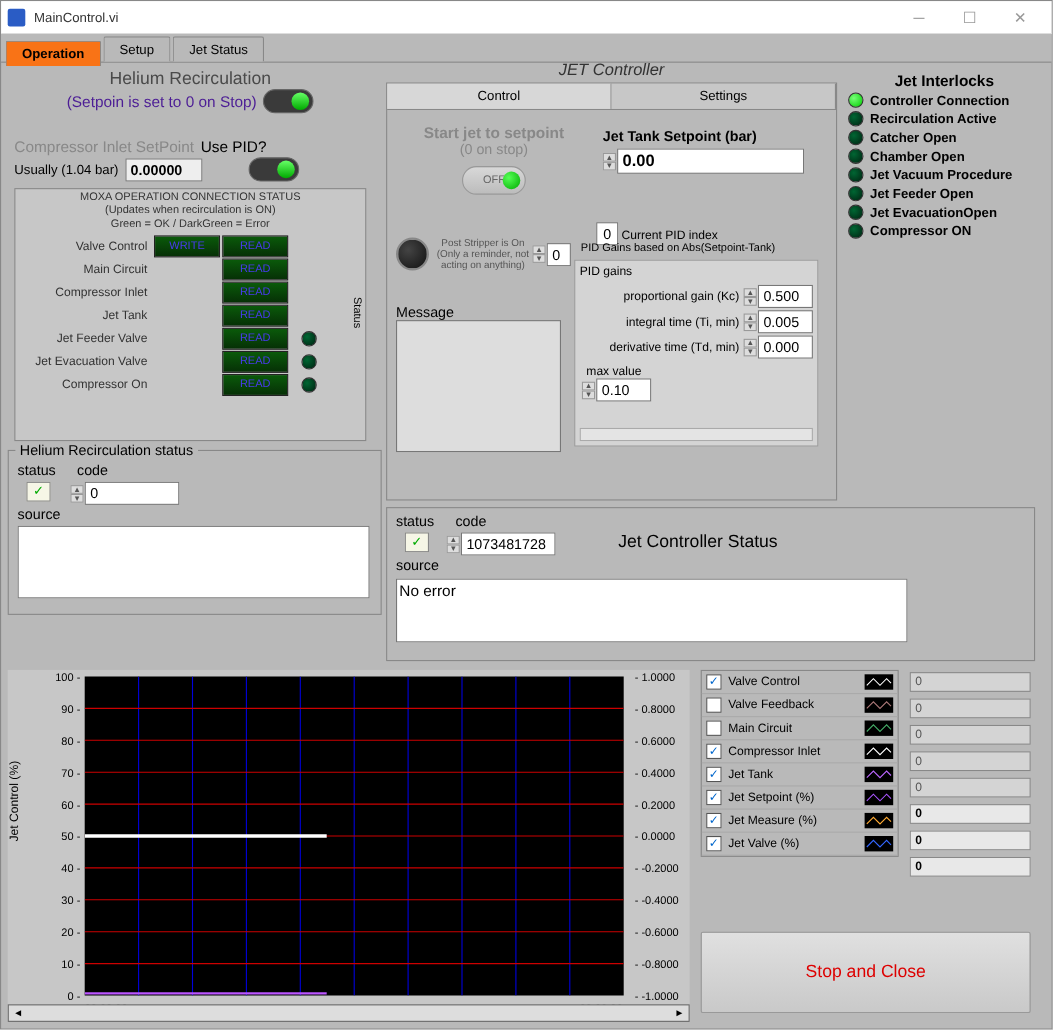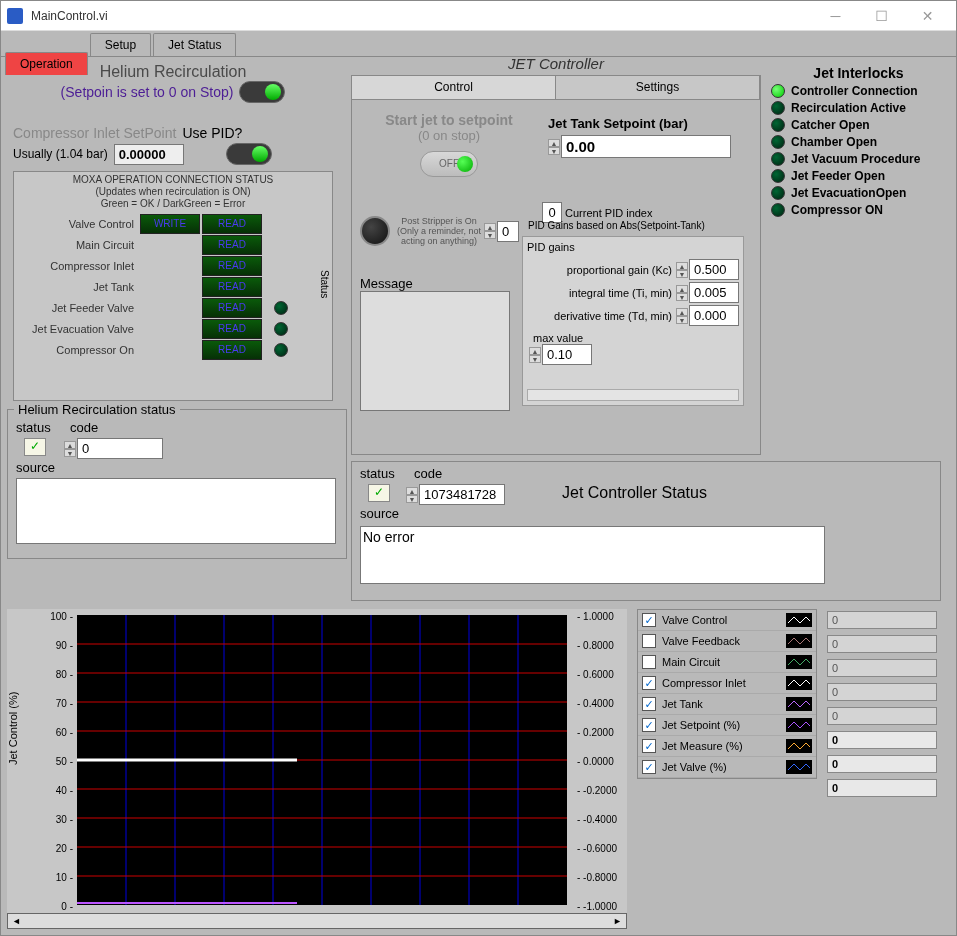--- a/index.html
+++ b/index.html
@@ -9,21 +9,21 @@
 
 .titlebar { height: 30px; background: #fff; display: flex; align-items: center; padding: 0 6px; border-bottom: 1px solid #ddd; }
 .titlebar .icon { width: 16px; height: 16px; background: #2a5cc5; margin-right: 8px; border-radius: 2px; }
 .titlebar .title { font-size: 12px; color: #333; flex: 1; }
 .titlebar .btns { display: flex; gap: 1px; }
 .titlebar .btn { width: 45px; height: 28px; display: flex; align-items: center; justify-content: center; color: #999; font-size: 14px; }
 
 
 .tabrow { display:flex; padding-left:4px; height:26px; align-items:flex-end; border-bottom:1px solid #888; background:#b9b9b9; }
 .tab { padding: 4px 14px; font-size: 12px; background:#b9b9b9; border:1px solid #888; border-bottom:none; margin-right:2px; border-radius:2px 2px 0 0; cursor:pointer;}
-.tab.active { background:#ef4444; position:relative; top:19px; }
+.tab.active { background:#f97316; position:relative; top:4px;font-weight:bold; }
 
 
 .content { padding: 6px; height: calc(100% - 56px); position:relative;}
 
 .hdr { text-align:center; font-size:16px; color:#4a4a4a; }
 .subhdr { text-align:center; font-size:14px; color:#4c1d95; }
 
 .toggle { width: 46px; height: 22px; background:#3a3a3a; border-radius:11px; display:inline-block; position:relative; border:1px solid #666; vertical-align:middle;}
 .toggle .knob { width:16px; height:16px; border-radius:8px; background:linear-gradient(#6f6,#0a0); position:absolute; top:2px; right:3px;}
 
@@ -498,15 +498,16 @@
           <div class="vbox bold">0</div>
         </div>
         <div class="vrow">
           <div class="vbox bold">0</div>
         </div>
         <div class="vrow">
           <div class="vbox bold">0</div>
         </div>
       </div>
 
+    <div class="stopbtn" style="top:790px;">Stop and Close</div>
 
   </div>
 </div>
 
 </body></html>

